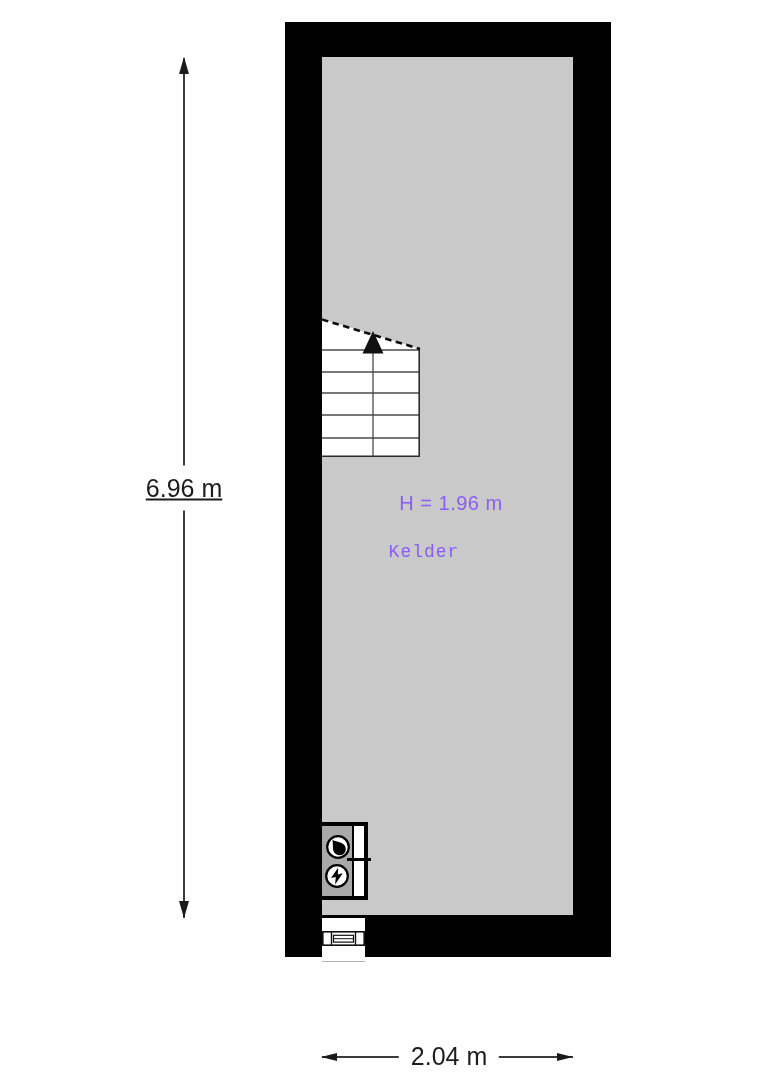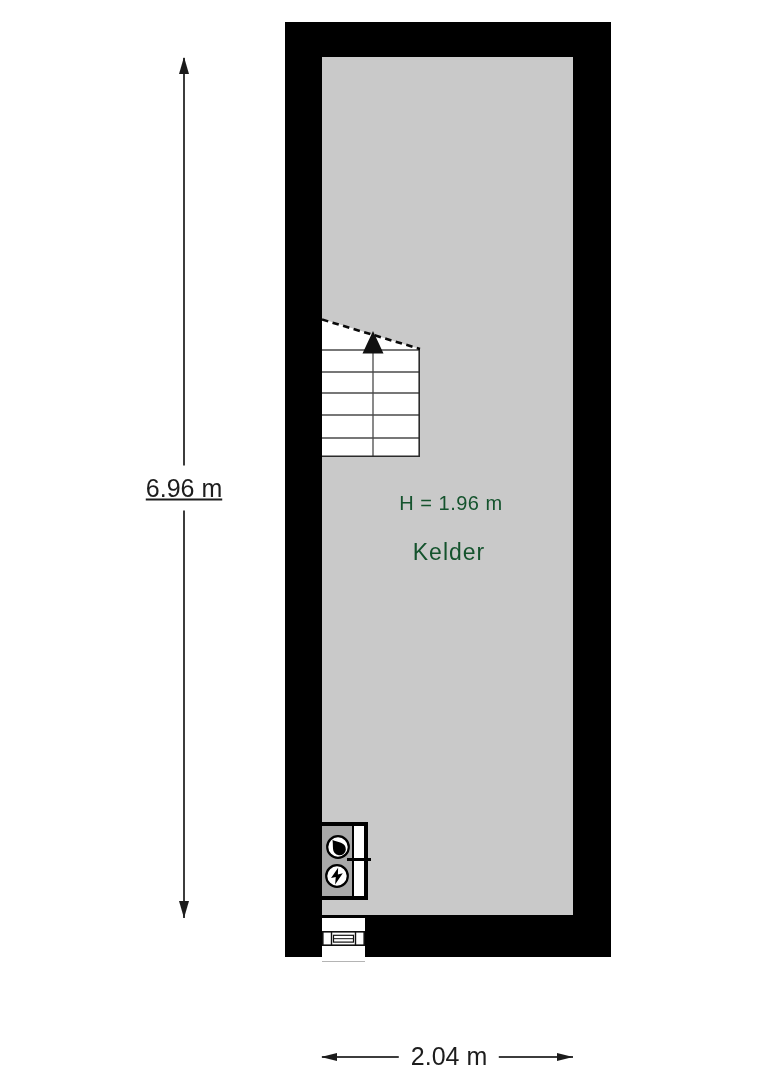--- a/index.html
+++ b/index.html
@@ -25,33 +25,34 @@
   }
   .floor {
     left: 322px; top: 57px;
     width: 251px; height: 858px;
     background: #c9c9c9;
   }
   .stairs-svg { left: 322px; top: 318px; }
 
   
   .room-text {
-    color: #14532d;
+    color: #8b5cf6;
     white-space: nowrap;
     transform: translate(-50%, -50%);
   }
   .ceiling-height {
     left: 451px; top: 503px;
     font-size: 20px;
     letter-spacing: 0.5px;
   }
   .room-name {
-    left: 449px; top: 552px;
-    font-size: 23px;
+    left: 424px; top: 552px;
+    font-size: 18px;
     letter-spacing: 1px;
+    font-family: Liberation Mono, monospace;
   }
 
   
   .cupboard {
     left: 318px; top: 822px;
     width: 50px; height: 78px;
     box-sizing: border-box;
     border: 4px solid #000000;
     background: #a9a9a9;
   }

